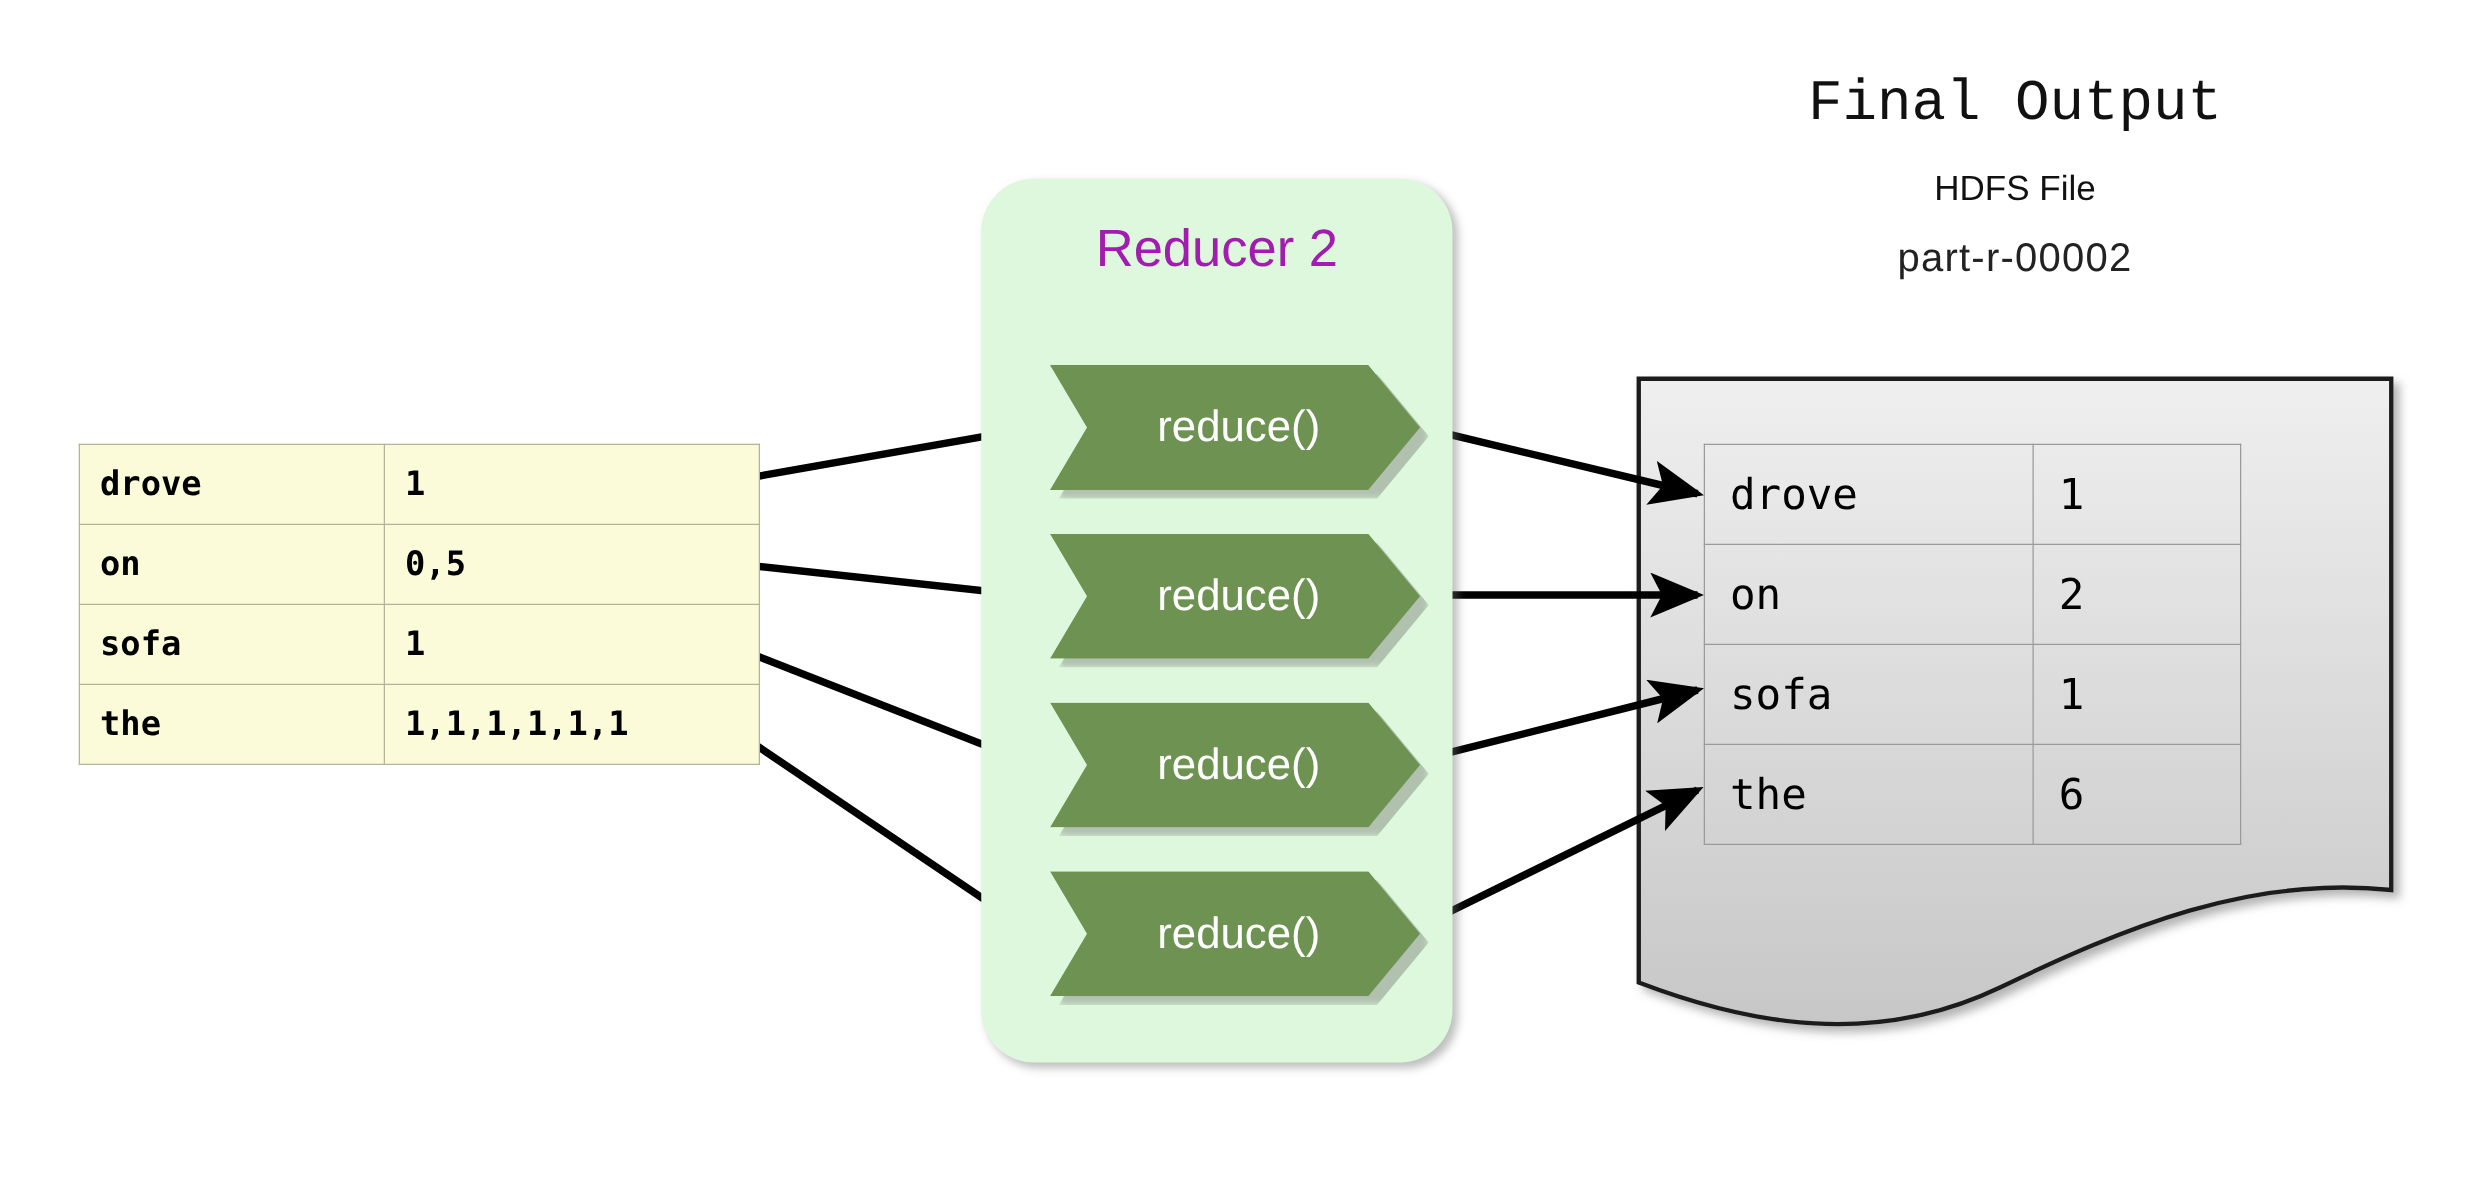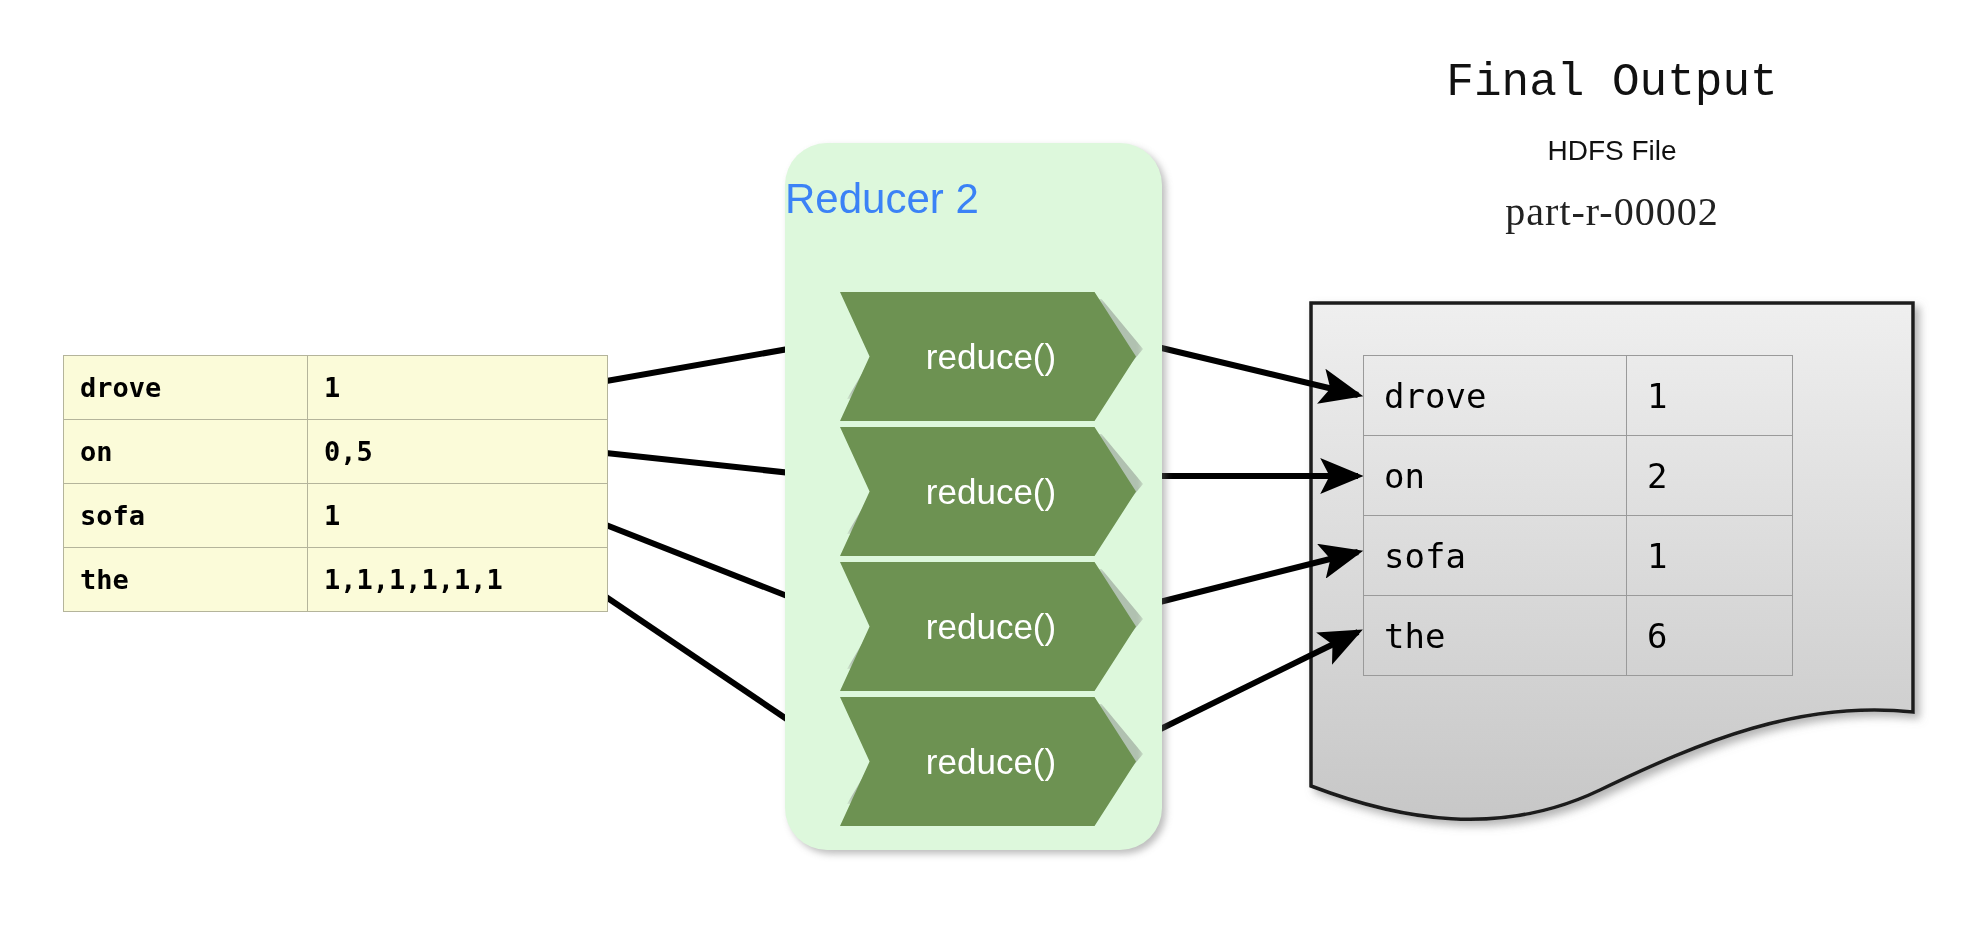--- a/index.html
+++ b/index.html
@@ -64,30 +64,30 @@
     height: 707px;
     background: #ddf8dc;
     border-radius: 42px;
     box-shadow: 4px 4px 7px rgba(110,110,110,0.45);
   }
   #reducer-title {
     position: absolute;
     left: 785px;
     top: 175px;
     width: 377px;
-    text-align: left;
+    text-align: center;
     font-size: 42px;
-    color: #3b82f6;
+    color: #a21caf;
     font-family: "Liberation Sans", sans-serif;
   }
   .reduce-chevron {
     position: absolute;
     left: 840px;
     width: 296px;
-    height: 129px;
+    height: 100px;
     background: #6d9252;
     -webkit-clip-path: polygon(0 0, 86% 0, 100% 50%, 86% 100%, 0 100%, 10% 50%);
     clip-path: polygon(0 0, 86% 0, 100% 50%, 86% 100%, 0 100%, 10% 50%);
     display: flex;
     align-items: center;
     justify-content: center;
   }
   .reduce-chevron .shape-label {
     color: #ffffff;
     font-size: 35px;
@@ -128,23 +128,23 @@
     text-align: center;
     font-size: 28px;
     color: #111111;
   }
   #hdfs-file-name {
     position: absolute;
     left: 1311px;
     top: 188px;
     width: 602px;
     text-align: center;
-    font-size: 40px;
+    font-size: 32px;
     color: #222222;
-    font-family: Liberation Serif, serif;
+    font-family: Liberation Sans, sans-serif;
     letter-spacing: 1px;
   }
 
   
   #output-table {
     position: absolute;
     left: 1363px;
     top: 355px;
     width: 387px;
     border-collapse: collapse;

